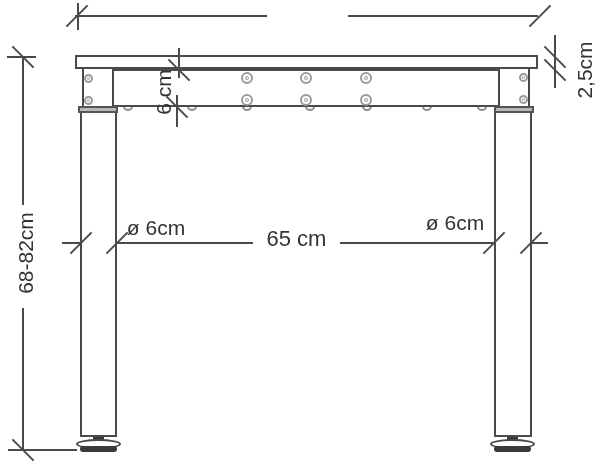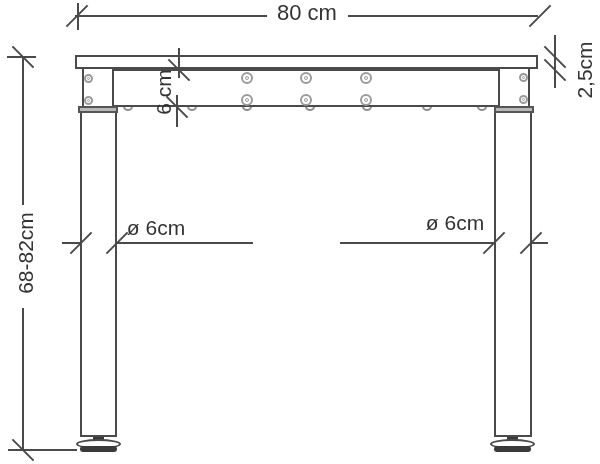--- a/index.html
+++ b/index.html
@@ -84,21 +84,20 @@
     </div>
   <div class="screw" style="left:360px;top:94px;width:12px;height:12px;z-index:6;">
       <span class="dot"></span>
     </div>
 
   <div class="ln" style="left:75px;top:15px;width:192px;height:2px;z-index:10;"></div>
   <div class="ln" style="left:348px;top:15px;width:190px;height:2px;z-index:10;"></div>
   <div class="ln" style="left:77px;top:3px;width:2px;height:27px;z-index:10;"></div>
   <div class="slash up" style="left:62px;top:15px;z-index:10;"></div>
   <div class="slash up" style="left:525px;top:15px;z-index:10;"></div>
-  <div class="dim-label" style="left:267px;top:0px;width:80px;z-index:11;">80 cm</div>
 
   <div class="ln" style="left:554px;top:35px;width:2px;height:53px;z-index:10;"></div>
   <div class="slash down" style="left:540px;top:56px;z-index:10;"></div>
   <div class="slash down" style="left:540px;top:69px;z-index:10;"></div>
   <div class="dim-label rot" style="left:544px;top:59px;width:80px;height:22px;font-size:21px;z-index:11;">2,5cm</div>
 
   <div class="ln" style="left:178px;top:48px;width:2px;height:30px;z-index:10;"></div>
   <div class="ln" style="left:176px;top:95px;width:2px;height:32px;z-index:10;"></div>
   <div class="slash down" style="left:164px;top:69px;z-index:10;"></div>
   <div class="slash down" style="left:162px;top:106px;z-index:10;"></div>
@@ -113,16 +112,17 @@
   <div class="dim-label rot" style="left:-30px;top:242px;width:110px;height:22px;font-size:21px;z-index:11;">68-82cm</div>
 
   <div class="ln" style="left:62px;top:242px;width:19px;height:2px;z-index:10;"></div>
   <div class="ln" style="left:117px;top:242px;width:136px;height:2px;z-index:10;"></div>
   <div class="ln" style="left:340px;top:242px;width:154px;height:2px;z-index:10;"></div>
   <div class="ln" style="left:531px;top:242px;width:17px;height:2px;z-index:10;"></div>
   <div class="slash up" style="left:66px;top:242px;z-index:10;"></div>
   <div class="slash up" style="left:102px;top:242px;z-index:10;"></div>
   <div class="slash up" style="left:479px;top:242px;z-index:10;"></div>
   <div class="slash up" style="left:516px;top:242px;z-index:10;"></div>
+  <div class="dim-label" style="left:253px;top:226px;width:87px;z-index:11;">65 cm</div>
   <div class="dim-label" style="left:120px;top:216px;width:72px;font-size:21px;z-index:11;">ø 6cm</div>
   <div class="dim-label" style="left:419px;top:211px;width:72px;font-size:21px;z-index:11;">ø 6cm</div>
 
 </div>
 
 </body></html>

